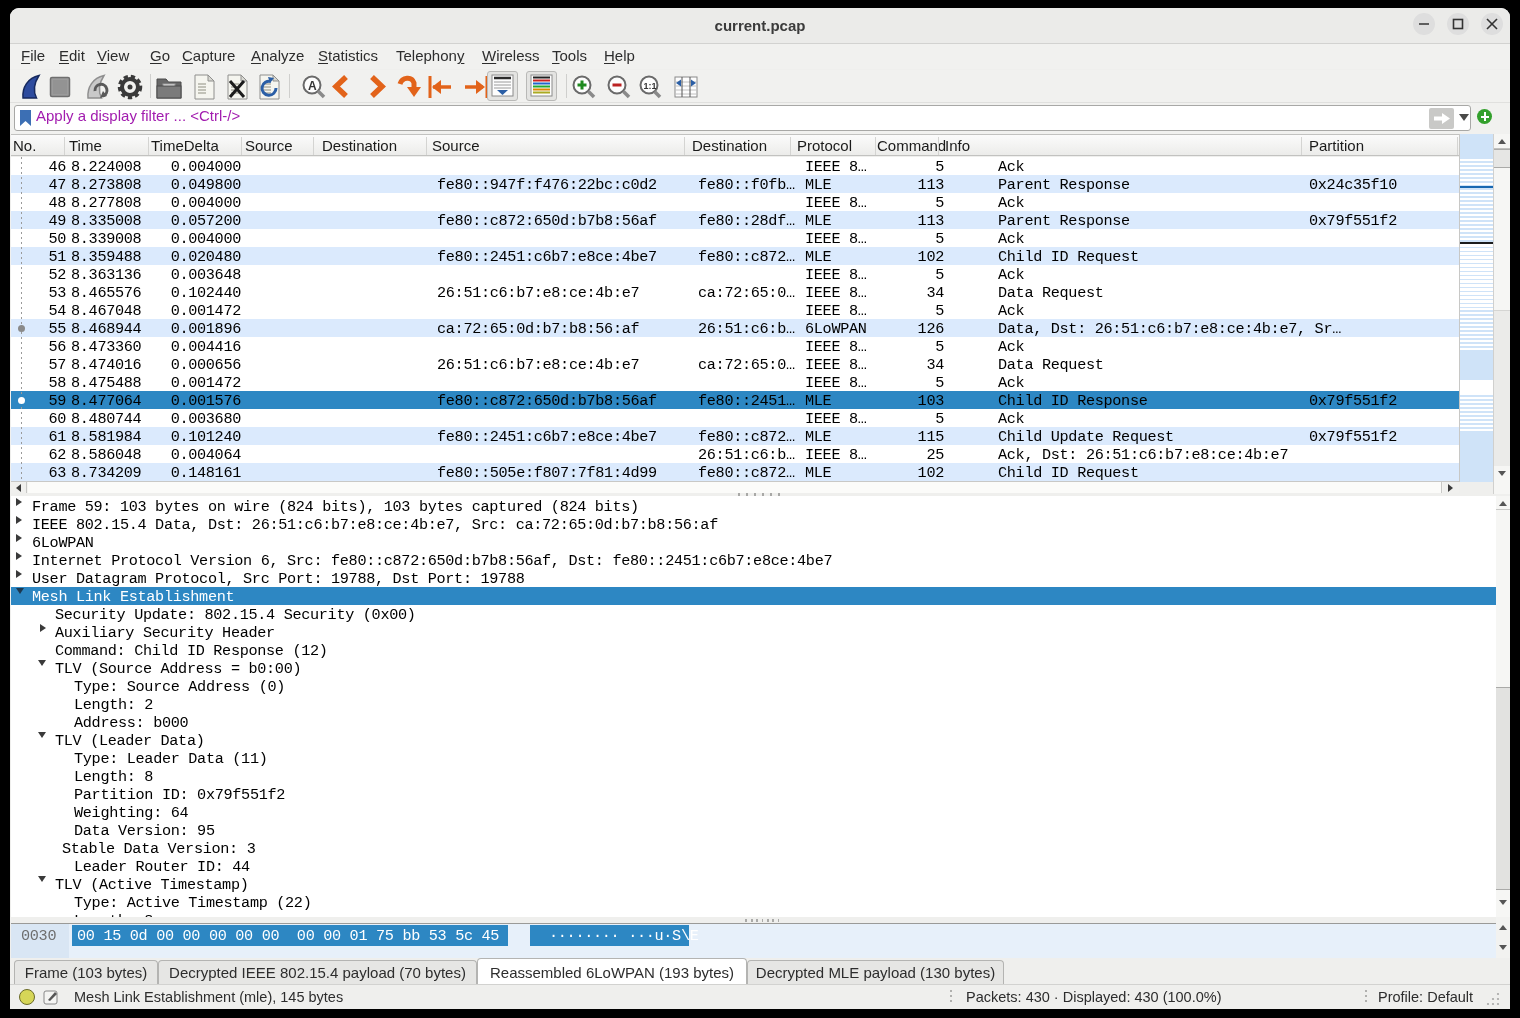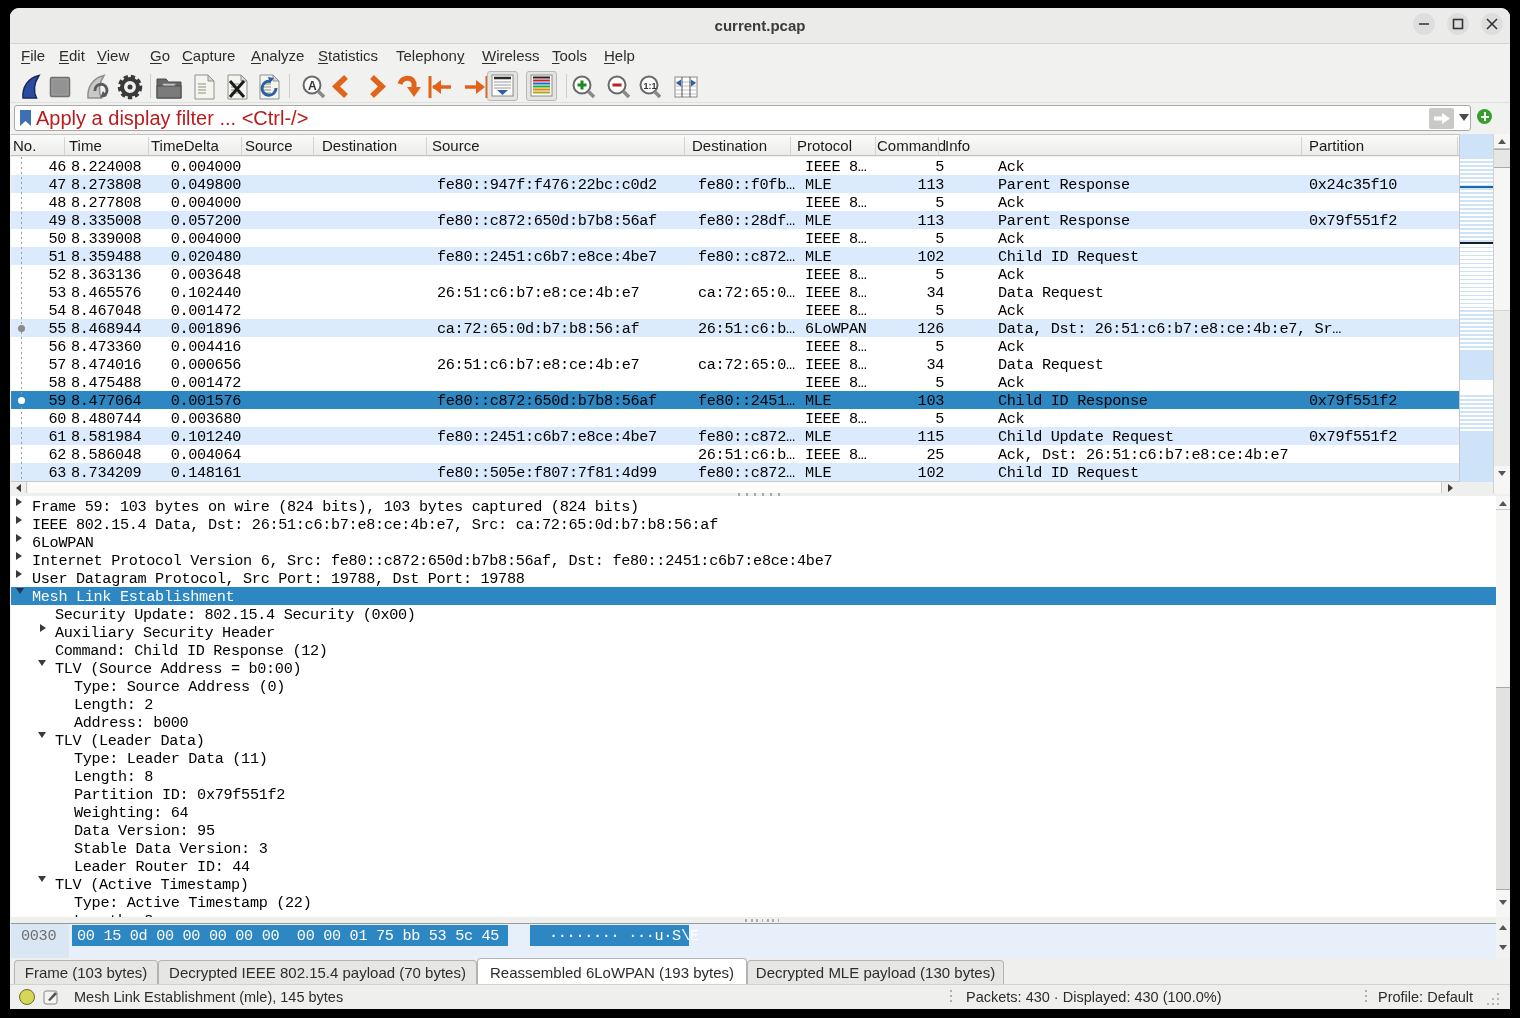--- a/index.html
+++ b/index.html
@@ -15,21 +15,21 @@
 #menu{position:absolute;left:0;top:36px;width:1500px;height:25px;background:#f1f1ef;}
 #menu span{position:absolute;top:3px;font-size:15px;color:#2d2d2d;}
 #menu u{text-decoration:underline;text-underline-offset:2px;}
 
 #tbar{position:absolute;left:0;top:62px;width:1500px;height:33px;background:#f1f1ef;border-bottom:1px solid #e0e0de;}
 .tsep{position:absolute;top:4px;width:1px;height:24px;background:#cfcfcd;}
 .tbox{position:absolute;top:1px;width:31px;height:30px;background:#e4e4e2;border:1px solid #b9b9b7;border-radius:3px;}
 
 #filt{position:absolute;left:0;top:95px;width:1500px;height:32px;background:#f1f1ef;}
 #finput{position:absolute;left:4px;top:2px;width:1457px;height:26px;background:#fff;border:1px solid #a8a8a6;border-radius:3px;}
-#fph{position:absolute;left:26px;top:4px;font-size:20px;color:#b91c1c;}
+#fph{position:absolute;left:26px;top:4px;font-size:15px;color:#a21caf;}
 
 #hdr{position:absolute;left:1px;top:126px;width:1448px;height:22px;background:linear-gradient(#fbfbfb,#ececea);border-bottom:1px solid #c2c2c0;border-top:1px solid #c2c2c0;overflow:hidden;}
 #hdr span{position:absolute;top:2px;font-size:15px;color:#1a1a1a;}
 #hdr i{position:absolute;top:2px;width:1px;height:19px;background:#d4d4d2;}
 
 #plist{position:absolute;left:1px;top:149px;width:1448px;height:324px;background:#fff;overflow:hidden;}
 .prow{position:absolute;left:0;width:1448px;height:18px;}
 .prow span{position:absolute;top:1px;}
 .blu{background:#dbeafd;}
 .sel{background:#2d87c3;color:#fff;}
@@ -346,21 +346,21 @@
 <div class="drow" style="top:163px;"><span class="exO" style="left:27px;border-top-color:#3a3a3a;"></span><span style="left:44px;">TLV (Source Address = b0:00)</span></div>
 <div class="drow" style="top:181px;"><span style="left:63px;">Type: Source Address (0)</span></div>
 <div class="drow" style="top:199px;"><span style="left:63px;">Length: 2</span></div>
 <div class="drow" style="top:217px;"><span style="left:63px;">Address: b000</span></div>
 <div class="drow" style="top:235px;"><span class="exO" style="left:27px;border-top-color:#3a3a3a;"></span><span style="left:44px;">TLV (Leader Data)</span></div>
 <div class="drow" style="top:253px;"><span style="left:63px;">Type: Leader Data (11)</span></div>
 <div class="drow" style="top:271px;"><span style="left:63px;">Length: 8</span></div>
 <div class="drow" style="top:289px;"><span style="left:63px;">Partition ID: 0x79f551f2</span></div>
 <div class="drow" style="top:307px;"><span style="left:63px;">Weighting: 64</span></div>
 <div class="drow" style="top:325px;"><span style="left:63px;">Data Version: 95</span></div>
-<div class="drow" style="top:343px;"><span style="left:63px;">Stable Data Version: 3</span></div>
+<div class="drow" style="top:343px;"><span style="left:51px;">Stable Data Version: 3</span></div>
 <div class="drow" style="top:361px;"><span style="left:63px;">Leader Router ID: 44</span></div>
 <div class="drow" style="top:379px;"><span class="exO" style="left:27px;border-top-color:#3a3a3a;"></span><span style="left:44px;">TLV (Active Timestamp)</span></div>
 <div class="drow" style="top:397px;"><span style="left:63px;">Type: Active Timestamp (22)</span></div>
 <div class="drow" style="top:415px;"><span style="left:63px;">Length: 8</span></div>
 </div>
 <div id="dvs">
 <div class="arrU" style="left:3px;top:5px;"></div>
 <div class="abs" style="left:0;top:13px;width:14px;height:1px;background:#c8c8c6;"></div>
 <div class="abs" style="left:0;top:191px;width:14px;height:203px;background:#e2e2e0;border-top:1px solid #aaaaa8;border-bottom:1px solid #aaaaa8;"></div>
 <div class="arrD" style="left:3px;top:404px;"></div>

